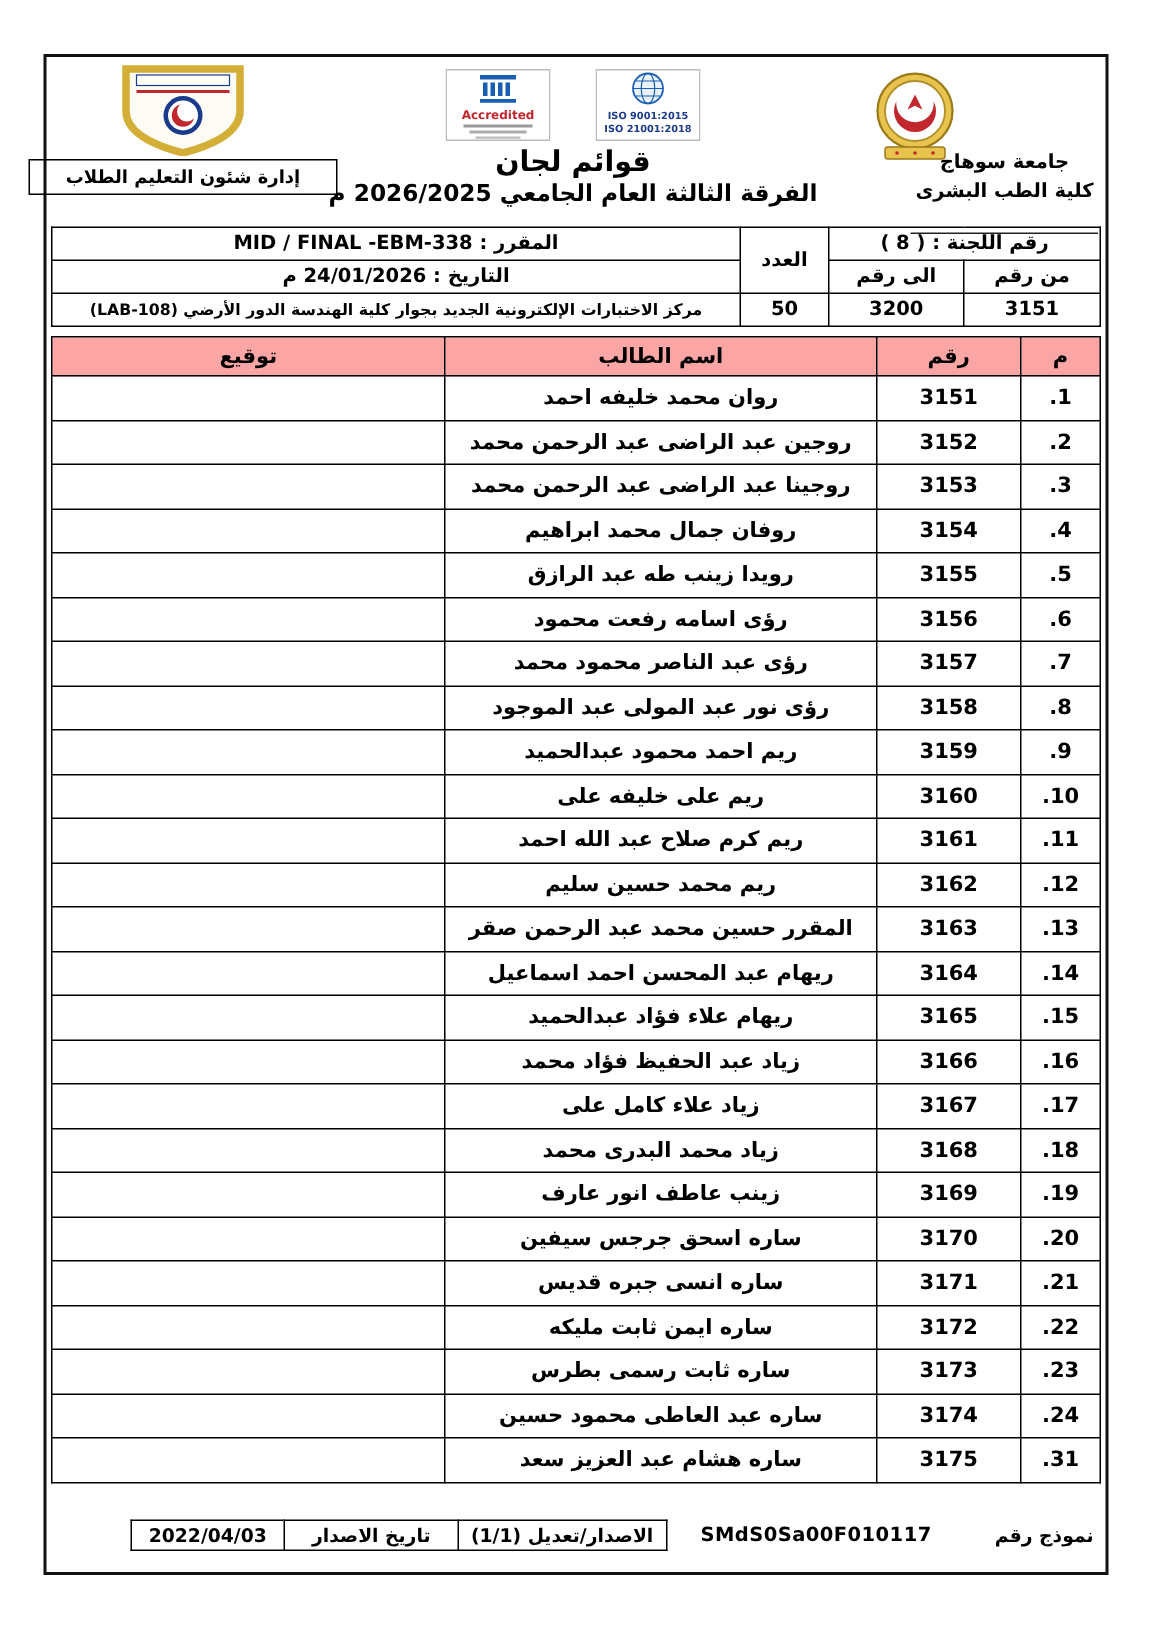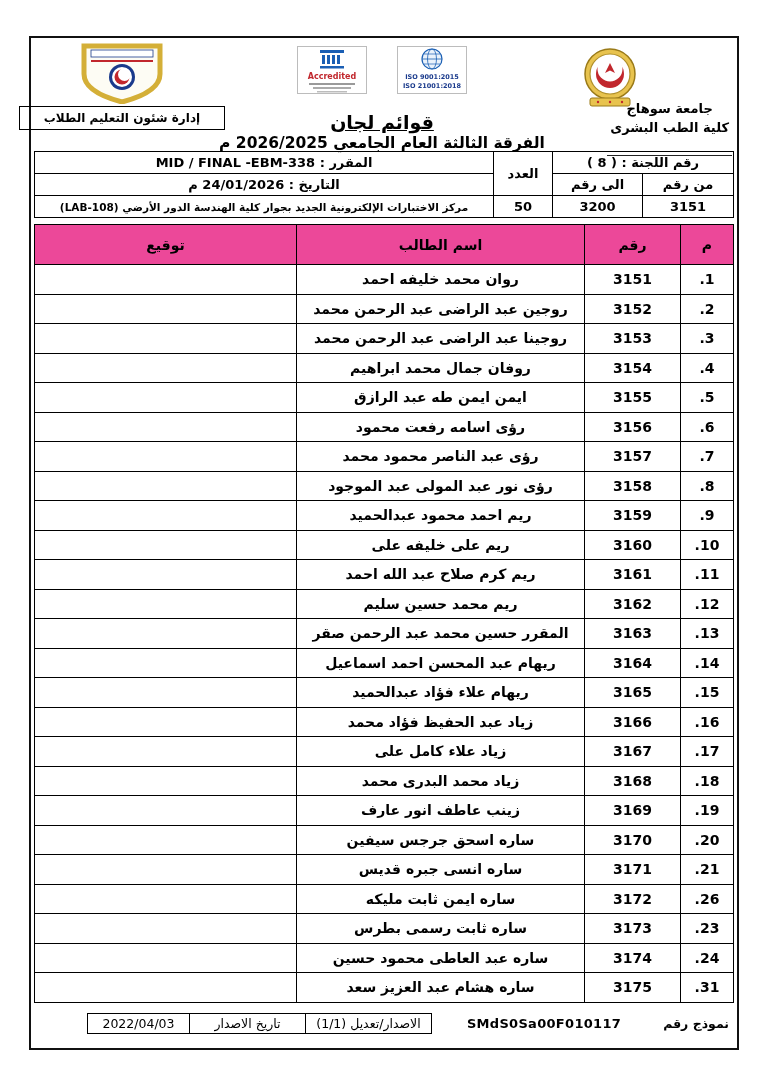--- a/index.html
+++ b/index.html
@@ -10,48 +10,48 @@
            border:2px solid #111; padding:4px 3px 0 3px; }
 
   
   .header { display:flex; direction:rtl; height:106px; }
   .hdr-right { width:180px; position:relative; }
   .uni-text { position:absolute; right:2px; top:58px; text-align:center; font-weight:bold;
               font-size:13px; line-height:1.45; border-bottom:1.5px solid #222; padding:0 3px 17px 3px; }
   .uni-logo { position:absolute; right:84px; top:6px; }
   .hdr-center { flex:1; text-align:center; }
   .badges { display:flex; justify-content:center; gap:30px; padding-top:4px; direction:ltr; }
-  .title1 { font-size:19px; font-weight:bold; margin-top:17px;text-decoration:underline; }
+  .title1 { font-size:19px; font-weight:bold; margin-top:3px; }
   .title2 { font-size:15.5px; font-weight:bold; margin-top:1px; }
   .hdr-left { width:176px; display:flex; flex-direction:column; align-items:center; }
   .admin-box { border:1.5px solid #000; font-weight:bold; font-size:12px; padding:4px 24px;
                margin-top:2px; white-space:nowrap; }
 
   
   .info-table { width:100%; border-collapse:collapse; direction:rtl; margin-top:3px; table-layout:fixed; }
   .info-table td { border:1.5px solid #000; text-align:center; vertical-align:middle;
                    font-weight:bold; font-size:13px; padding:1px 2px; height:22px; }
   .info-table .loc { font-size:10.5px; }
   .col-from { width:91px; } .col-to { width:90px; } .col-count { width:59px; }
 
   
   .main-table { width:100%; border-collapse:collapse; direction:rtl; margin-top:6px; table-layout:fixed; }
-  .main-table th { border:1.5px solid #000; background:#ec4899; font-size:14px; font-weight:bold; height:40px; }
+  .main-table th { border:1.5px solid #000; background:#fca5a5; font-size:14px; font-weight:bold; height:26px; }
   .main-table td { border:1px solid #000; border-left:1.5px solid #000; border-right:1.5px solid #000;
                    text-align:center; vertical-align:middle; font-weight:bold; font-size:14px;
                    height:29.5px; padding:0 4px; overflow:hidden; white-space:nowrap; }
   .c-serial { width:53px; } .c-num { width:96px; } .c-name { width:288px; } .c-sig { width:auto; }
 
   
   .footer { position:absolute; bottom:14px; right:8px; left:8px; display:flex; direction:rtl;
             align-items:center; font-weight:bold; font-size:12.5px; }
   .f-label { margin-left:42px; }
   .f-code { font-size:13px; letter-spacing:.3px; }
   .f-box { border-collapse:collapse; margin-right:auto; margin-left:48px; }
-  .f-box td { border:1.5px solid #000; padding:2px 8px; font-weight:normal; font-size:12.5px;
+  .f-box td { border:1.5px solid #000; padding:2px 8px; font-weight:bold; font-size:12.5px;
               text-align:center; white-space:nowrap; }
   .fc1 { min-width:126px; } .fc2 { min-width:116px; } .fc3 { min-width:102px; }
 </style>
 </head>
 <body>
 
 <div class="page">
   <div class="frame">
 
     <div class="header">
@@ -179,21 +179,21 @@
   <tr>
     <td class="c-serial">4.</td>
     <td class="c-num">3154</td>
     <td class="c-name">روفان جمال محمد ابراهيم</td>
     <td class="c-sig"></td>
   </tr>
 
   <tr>
     <td class="c-serial">5.</td>
     <td class="c-num">3155</td>
-    <td class="c-name">ايمن ايمن طه عبد الرازق</td>
+    <td class="c-name">رويدا زينب طه عبد الرازق</td>
     <td class="c-sig"></td>
   </tr>
 
   <tr>
     <td class="c-serial">6.</td>
     <td class="c-num">3156</td>
     <td class="c-name">رؤى اسامه رفعت محمود</td>
     <td class="c-sig"></td>
   </tr>
 
@@ -296,21 +296,21 @@
   </tr>
 
   <tr>
     <td class="c-serial">21.</td>
     <td class="c-num">3171</td>
     <td class="c-name">ساره انسى جبره قديس</td>
     <td class="c-sig"></td>
   </tr>
 
   <tr>
-    <td class="c-serial">26.</td>
+    <td class="c-serial">22.</td>
     <td class="c-num">3172</td>
     <td class="c-name">ساره ايمن ثابت مليكه</td>
     <td class="c-sig"></td>
   </tr>
 
   <tr>
     <td class="c-serial">23.</td>
     <td class="c-num">3173</td>
     <td class="c-name">ساره ثابت رسمى بطرس</td>
     <td class="c-sig"></td>

